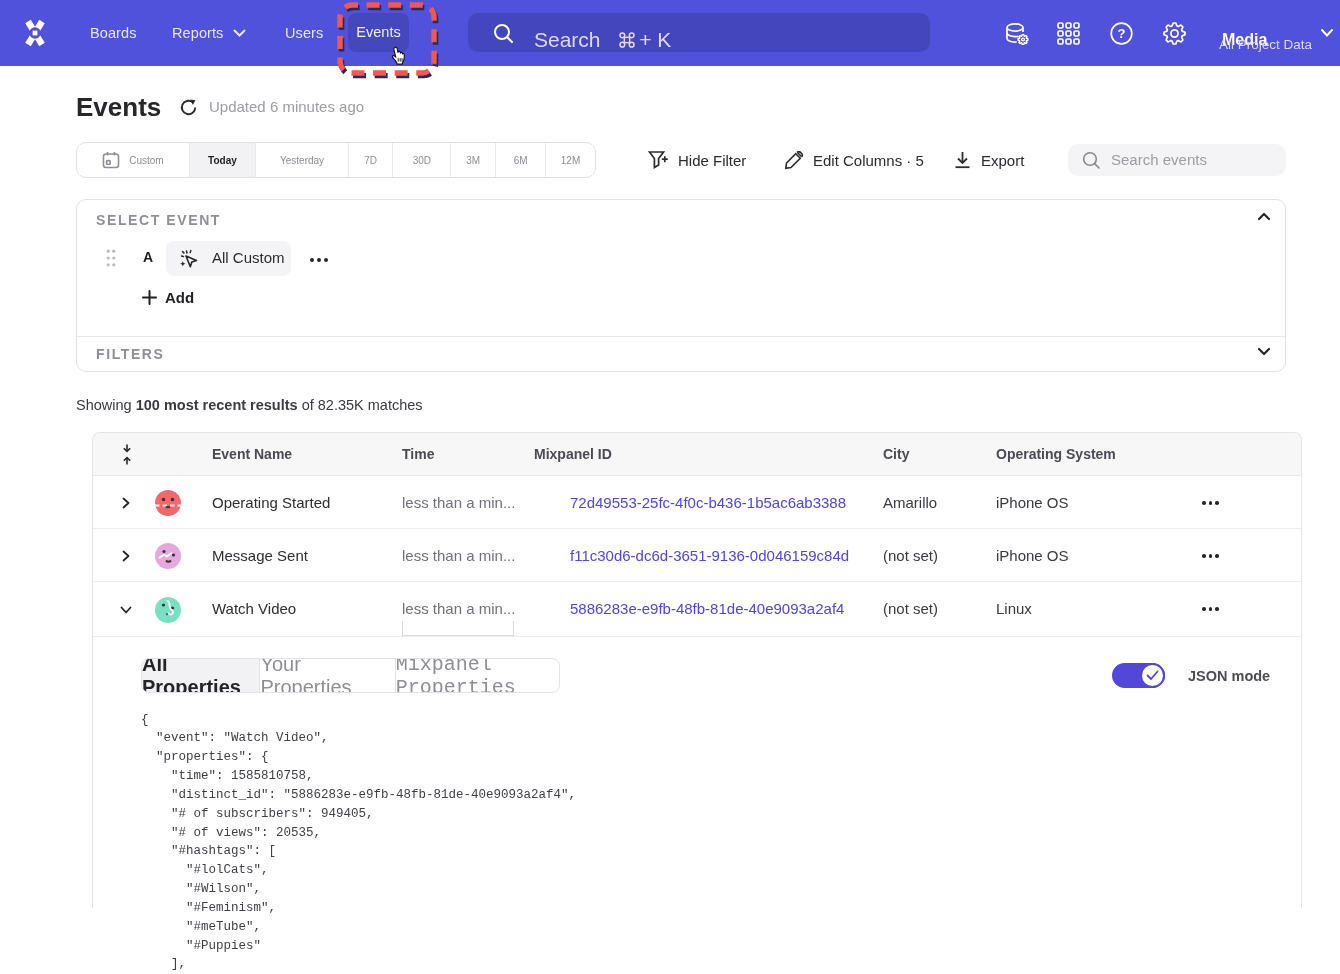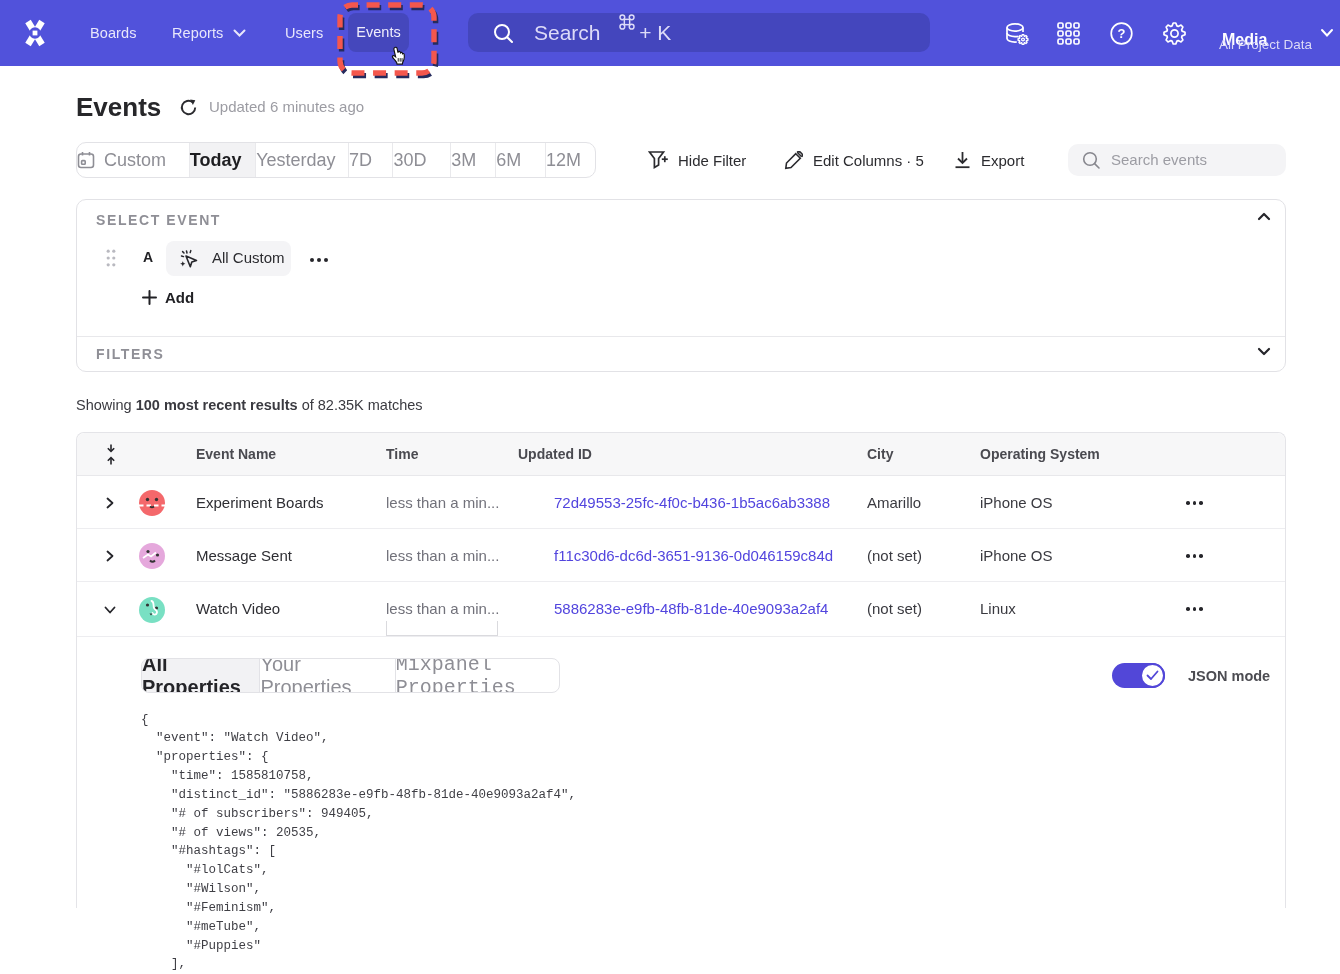--- a/index.html
+++ b/index.html
@@ -5,45 +5,45 @@
   * { margin:0; padding:0; box-sizing:border-box; }
   html,body { width:1340px; height:974px; overflow:hidden; background:#fff; }
   body { font-family:"Liberation Sans", sans-serif; position:relative; }
   .abs { position:absolute; }
 
   
   #nav { position:absolute; left:0; top:0; width:1340px; height:66px; background:#5152DB; }
   .navlink { position:absolute; top:0; height:66px; line-height:66px; color:#E8E6FB; font-size:14.5px; font-weight:500; letter-spacing:.1px; }
   #evbtn { position:absolute; left:348px; top:13px; width:61px; height:39px; background:#4547BC; border-radius:8px; color:#EFEDFC; font-size:14.5px; font-weight:500; text-align:center; line-height:39px; }
   #searchpill { position:absolute; left:468px; top:13px; width:462px; height:39px; background:#4446BD; border-radius:10px; }
-  #searchpill .ph { position:absolute; left:66px; top:0; height:54px; line-height:40px; color:#DDDBF8; font-size:21px; display:flex; }
+  #searchpill .ph { position:absolute; left:66px; top:0; height:54px; line-height:40px; color:#DDDBF8; font-size:21px; display:flex; align-items:center; }
   .media { position:absolute; color:#fff; }
 
   
   #title { position:absolute; left:76px; top:92px; font-size:26px; font-weight:700; color:#27272A; letter-spacing:0;}
   #updated { position:absolute; left:209px; top:98px; font-size:15px; color:#9C9CA3; }
 
   
   #datebar { position:absolute; left:76px; top:142px; width:520px; height:36px; border:1px solid #E2E2E6; border-radius:10px; display:flex; overflow:hidden; }
-  #datebar .seg { height:100%; border-right:1px solid #E9E9EC; display:flex; align-items:center; justify-content:flex-start; font-size:18px; color:#8E8E95; }
+  #datebar .seg { height:100%; border-right:1px solid #E9E9EC; display:flex; align-items:center; justify-content:center; font-size:10px; color:#8E8E95; }
   #datebar .seg:last-child { border-right:none; }
   #datebar .sel { background:#F2F2F4; color:#1E1E21; font-weight:700; }
 
   .toolbtn { position:absolute; top:142px; height:36px; display:flex; align-items:center; font-size:15px; font-weight:500; color:#2B2B2F; }
   #sevents { position:absolute; left:1068px; top:144px; width:218px; height:32px; background:#F4F4F6; border-radius:10px; }
   #sevents span { position:absolute; left:43px; top:7px; font-size:15px; color:#9C9CA3; }
 
   
   #card { position:absolute; left:76px; top:199px; width:1210px; height:173px; border:1px solid #E2E2E6; border-radius:10px; }
   .seclabel { font-size:14px; font-weight:700; letter-spacing:1.6px; color:#8F8F96; }
   #allev { position:absolute; left:89px; top:41px; width:125px; height:35px; background:#F4F4F6; border-radius:8px; }
   #allev span { position:absolute; left:46px; top:8px; font-size:15px; font-weight:500; color:#2B2B2F; }
 
   
-  #tbl { position:absolute; left:76px; top:432px; width:1210px; height:476px; border:1px solid #E4E4E8; border-radius:8px 8px 0 0; border-bottom:none; }
+  #tbl { position:absolute; left:92px; top:432px; width:1210px; height:476px; border:1px solid #E4E4E8; border-radius:8px 8px 0 0; border-bottom:none; }
   #thead { position:absolute; left:0; top:0; width:100%; height:43px; background:#F7F7F8; border-bottom:1px solid #E8E8EB; border-radius:8px 8px 0 0; }
   .th { position:absolute; top:0; height:43px; line-height:43px; font-size:14px; font-weight:700; color:#4A4A50; }
   .row { position:absolute; left:0; width:100%; height:53px; border-bottom:1px solid #EDEDF0; }
   .cell { position:absolute; top:0; height:53px; line-height:53px; font-size:15px; }
   .ename { color:#2E2E33; }
   .time { color:#71717A; }
   .link { color:#5245DE;margin-left:36px; }
   .cval { color:#3A3A40; }
   .dots3 { position:absolute; display:flex; gap:3px; }
   .dots3 i { width:3.5px; height:3.5px; border-radius:50%; background:#26262B; }
@@ -242,37 +242,37 @@
 <div id="tbl">
   <div id="thead">
     <svg class="abs" style="left:28px;top:11px" width="12" height="21" viewBox="0 0 12 21" stroke="#26262B" stroke-width="1.6" fill="none">
       <line x1="6" y1="0.5" x2="6" y2="7"></line>
         <path d="M2.8 4.2 L6 7.4 L9.2 4.2" fill="none"></path>
       <line x1="6" y1="20.5" x2="6" y2="14"></line>
         <path d="M2.8 16.8 L6 13.6 L9.2 16.8" fill="none"></path>
     </svg>
     <div class="th" style="left:119px">Event Name</div>
     <div class="th" style="left:309px">Time</div>
-    <div class="th" style="left:441px">Updated ID</div>
+    <div class="th" style="left:441px">Mixpanel ID</div>
     <div class="th" style="left:790px">City</div>
     <div class="th" style="left:903px">Operating System</div>
   </div>
 
   <div class="row" style="top:43px">
     <svg class="abs" style="left:29px;top:21px" width="8" height="12" viewBox="0 0 8 12">
         <path d="M1.5 1.5 L6.5 6 L1.5 10.5" fill="none" stroke="#26262B" stroke-width="1.8" stroke-linecap="round" stroke-linejoin="round"></path>
       </svg>
     <svg class="abs" style="left:62px;top:14px" width="26" height="26" viewBox="0 0 26 26">
       <circle cx="13" cy="13" r="13" fill="#F4686B"></circle>
       <circle cx="8.5" cy="9.5" r="1.7" fill="#333"></circle>
         <circle cx="17.5" cy="9.5" r="1.7" fill="#333"></circle>
       <line x1="0" y1="15.5" x2="26" y2="15.5" stroke="#fff" stroke-width="1.8" stroke-dasharray="4.5 3"></line>
       <path d="M11 16.5 Q13 18 15 16.5" fill="none" stroke="#333" stroke-width="2"></path>
     </svg>
-    <div class="cell ename" style="left:119px">Experiment Boards</div>
+    <div class="cell ename" style="left:119px">Operating Started</div>
     <div class="cell time" style="left:309px">less than a min...</div>
     <div class="cell link" style="left:441px">72d49553-25fc-4f0c-b436-1b5ac6ab3388</div>
     <div class="cell cval" style="left:790px">Amarillo</div>
     <div class="cell cval" style="left:903px">iPhone OS</div>
     <div class="dots3" style="left:1109px;top:25px">
         <i></i>
         <i></i>
         <i></i>
       </div>
   </div>

